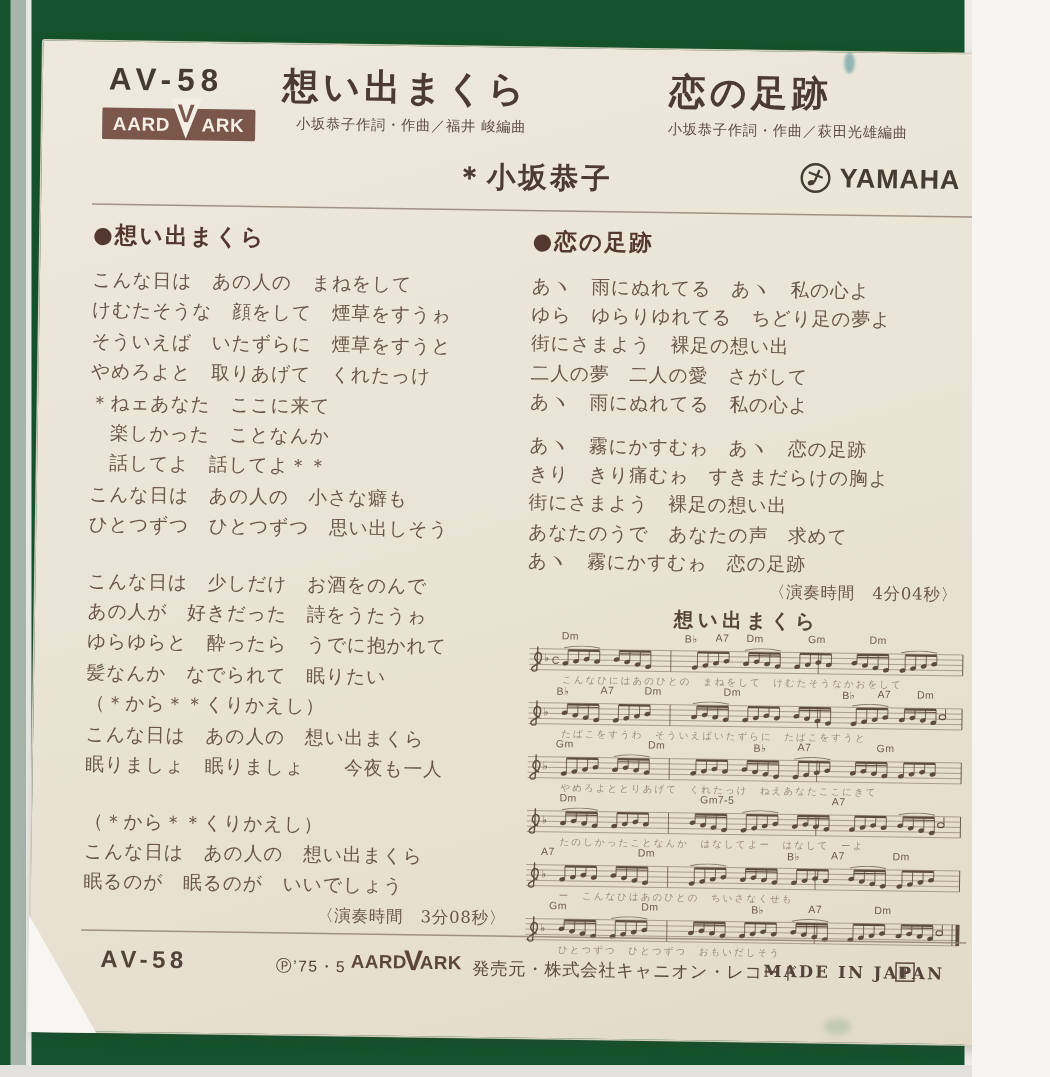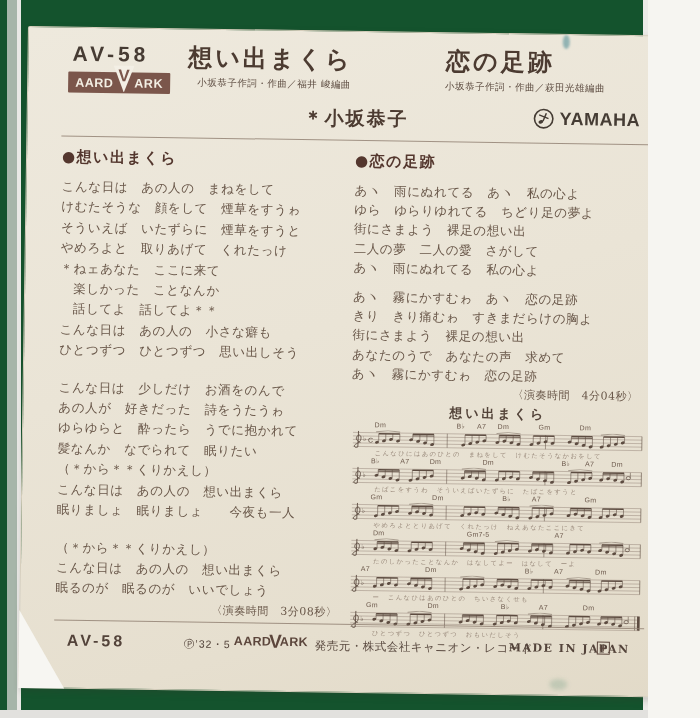--- a/index.html
+++ b/index.html
@@ -742,21 +742,21 @@
               <line x1="279" y1="7.6" x2="279" y2="2.8" stroke="#5d4c41" stroke-width="0.55"></line>
             </svg>
             <div class="staff-lyric jp">ひとつずつ　ひとつずつ　おもいだしそう</div>
           </div>
         </div>
     </div>
 
     <div class="rule rule-bottom"></div>
 
     <div class="footer-item f-catalog">AV-58</div>
-    <div class="footer-item f-pmark">Ⓟ’32・5</div>
+    <div class="footer-item f-pmark">Ⓟ’75・5</div>
     <div class="footer-item f-logo">
       <span class="t">AARD</span>
       <span class="v">V</span>
       <span class="t">ARK</span>
     </div>
     <div class="footer-item f-publisher jp">発売元・株式会社キャニオン・レコード</div>
     <div class="footer-item f-madein">MADE IN JAPAN</div>
     <div class="footer-item f-mark"></div>
 
     <div class="stain-top"></div>

